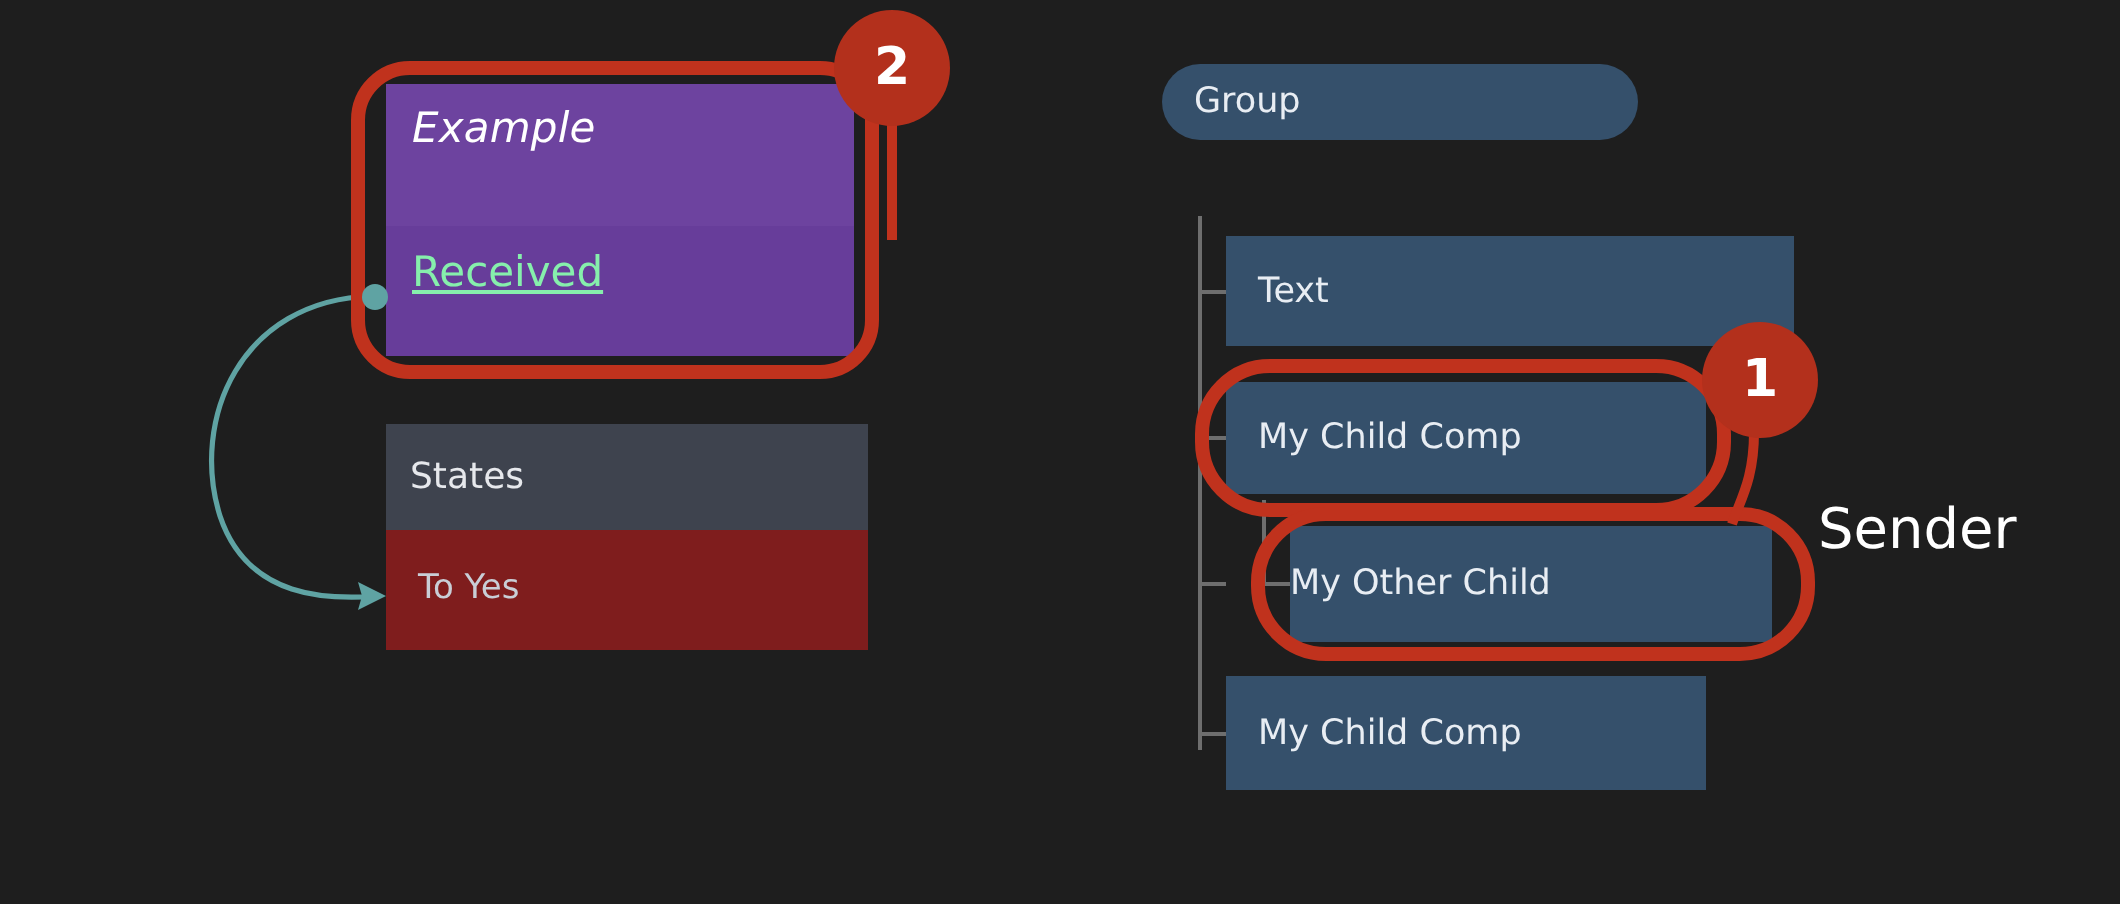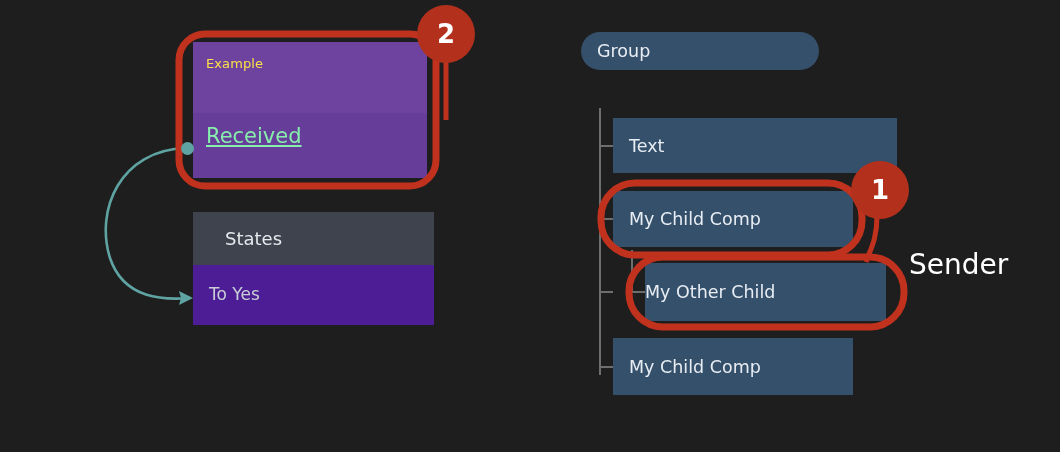--- a/index.html
+++ b/index.html
@@ -40,24 +40,25 @@
     background: #6b3fa0;
     z-index: 2;
   }
   .purple-card .pc-head {
     background: #6d439f;
     height: 71px;
     padding: 9px 0 0 13px;
     box-sizing: border-box;
   }
   .purple-card .pc-title {
-    color: #fde047;
-    font-size: 13px;
+    color: #ffffff;
+    font-size: 21px;
     line-height: 26px;
     letter-spacing: .1px;
+    font-style: italic;
   }
   .purple-card .pc-sub {
     color: #b8a6cf;
     font-size: 17px;
     line-height: 25px;
   }
   .purple-card .pc-body {
     background: #673d9a;
     height: 65px;
     padding: 12px 0 0 13px;
@@ -87,30 +88,30 @@
     position: absolute;
     left: 193px;
     top: 212px;
     width: 241px;
     height: 113px;
     z-index: 2;
   }
   .states-panel .sp-head {
     background: #3e434e;
     height: 53px;
-    padding: 14px 0 0 32px;
+    padding: 14px 0 0 12px;
     box-sizing: border-box;
   }
   .states-panel .sp-title {
     color: #e6e8ec;
     font-size: 18px;
     line-height: 25px;
   }
   .states-panel .sp-body {
-    background: #4c1d95;
+    background: #7f1d1d;
     height: 60px;
     padding: 18px 0 16px 16px;
     box-sizing: border-box;
   }
   .states-panel .sp-row {
     color: #c9ced6;
     font-size: 17px;
     line-height: 23px;
   }
 

